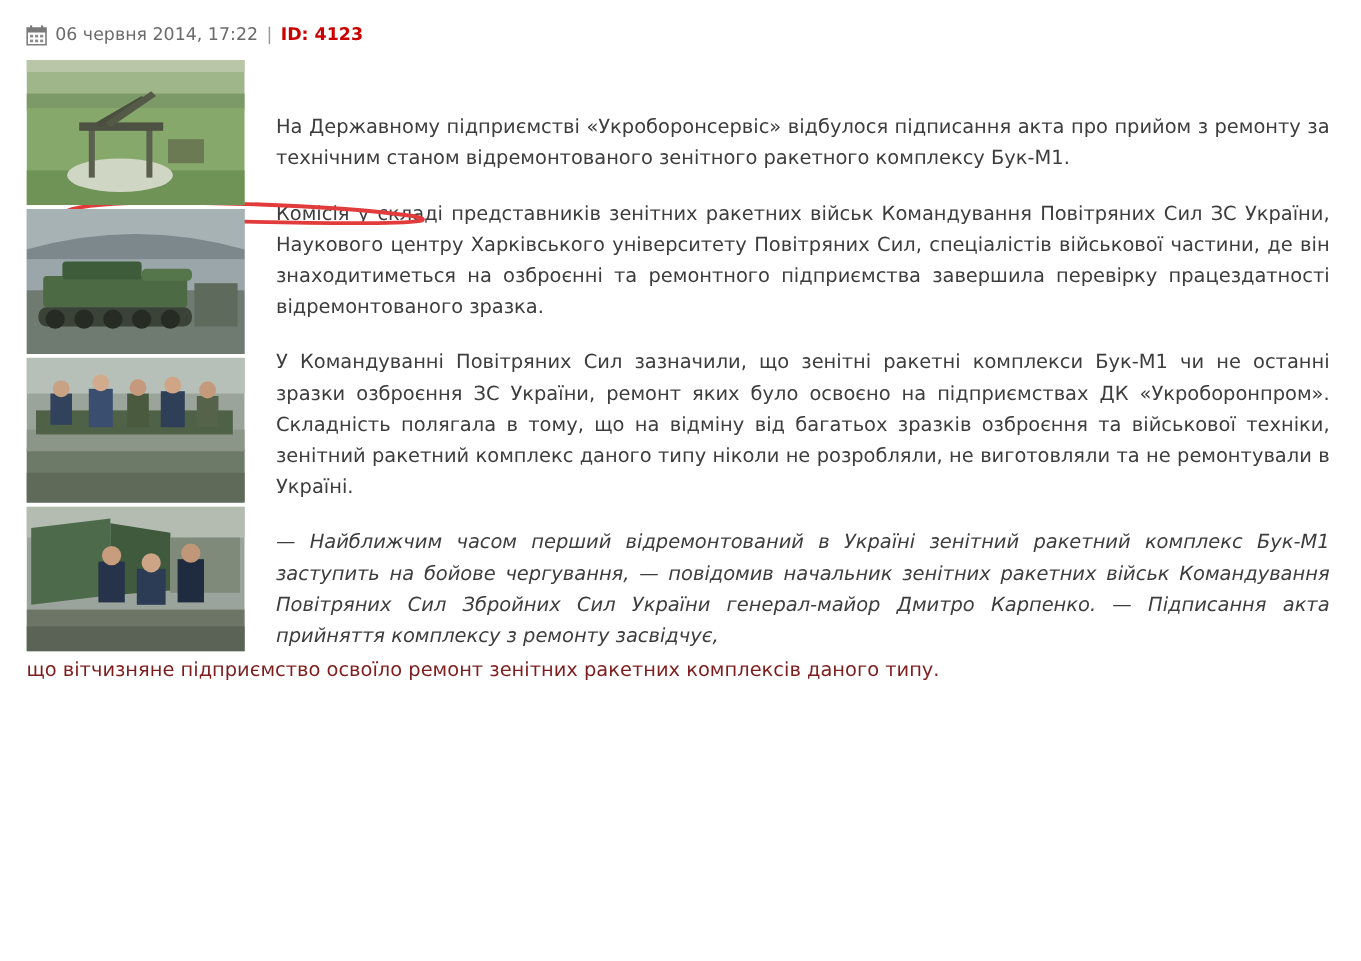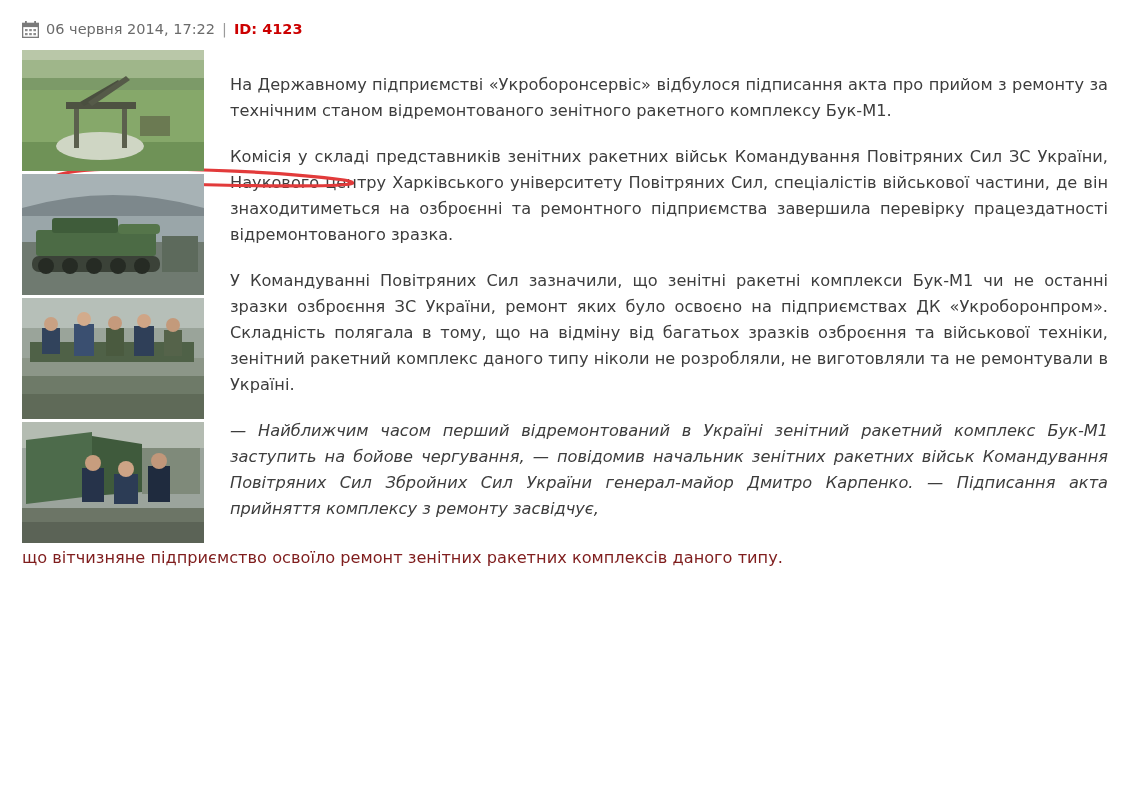--- a/index.html
+++ b/index.html
@@ -65,21 +65,21 @@
   .annotation {
     position: absolute;
     left: 52px;
     top: 167px;
     width: 310px;
     height: 22px;
     pointer-events: none;
   }
   .content {
     display: flex;
-    align-items: center;
+    align-items: flex-end;
     gap: 0;
     margin-top: 10px;
   }
   .gallery {
     width: 182px;
     flex: 0 0 182px;
     display: flex;
     flex-direction: column;
     gap: 3px;
   }

